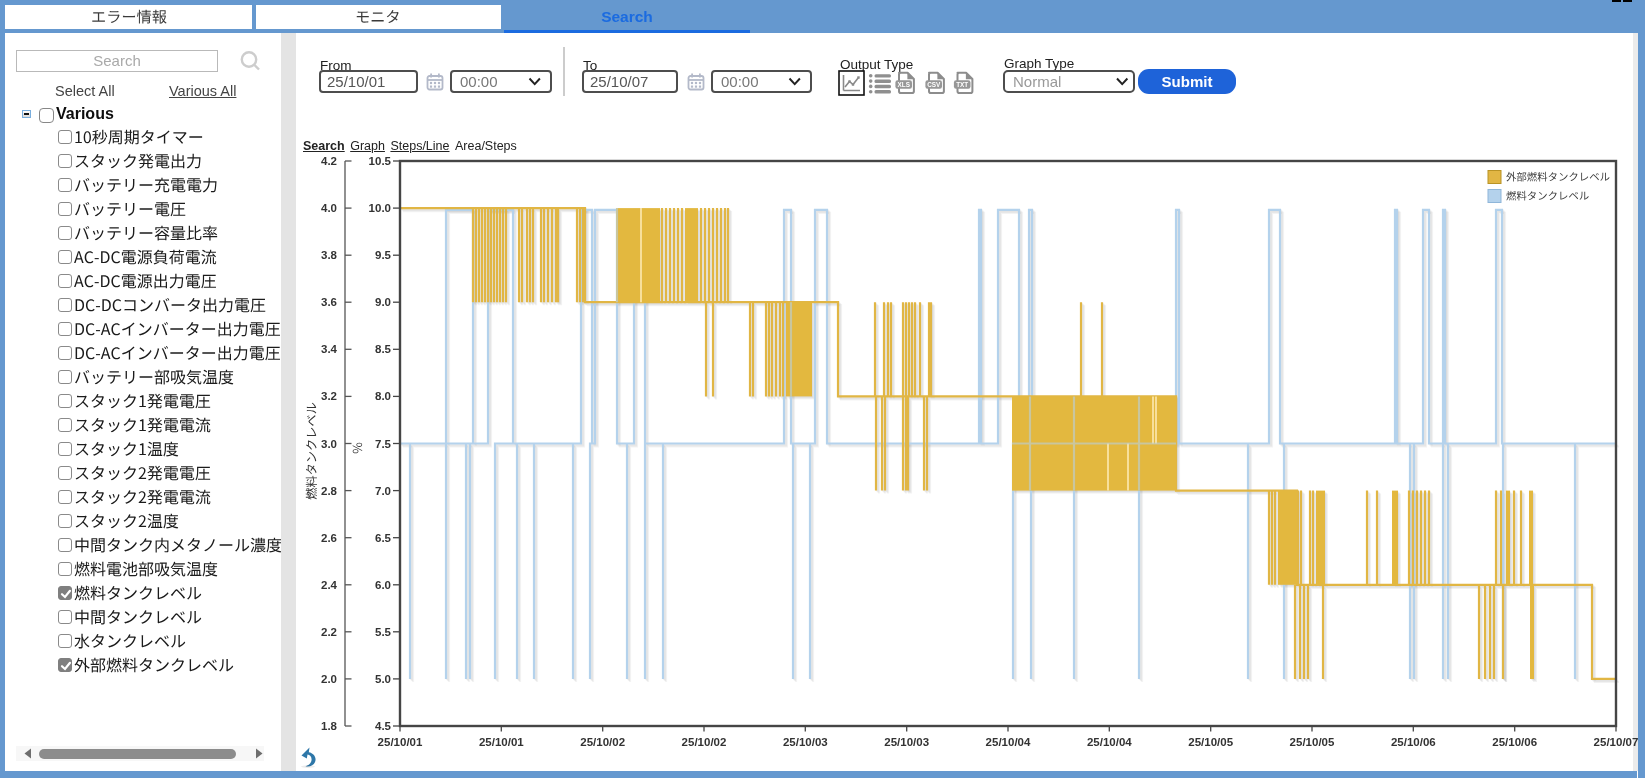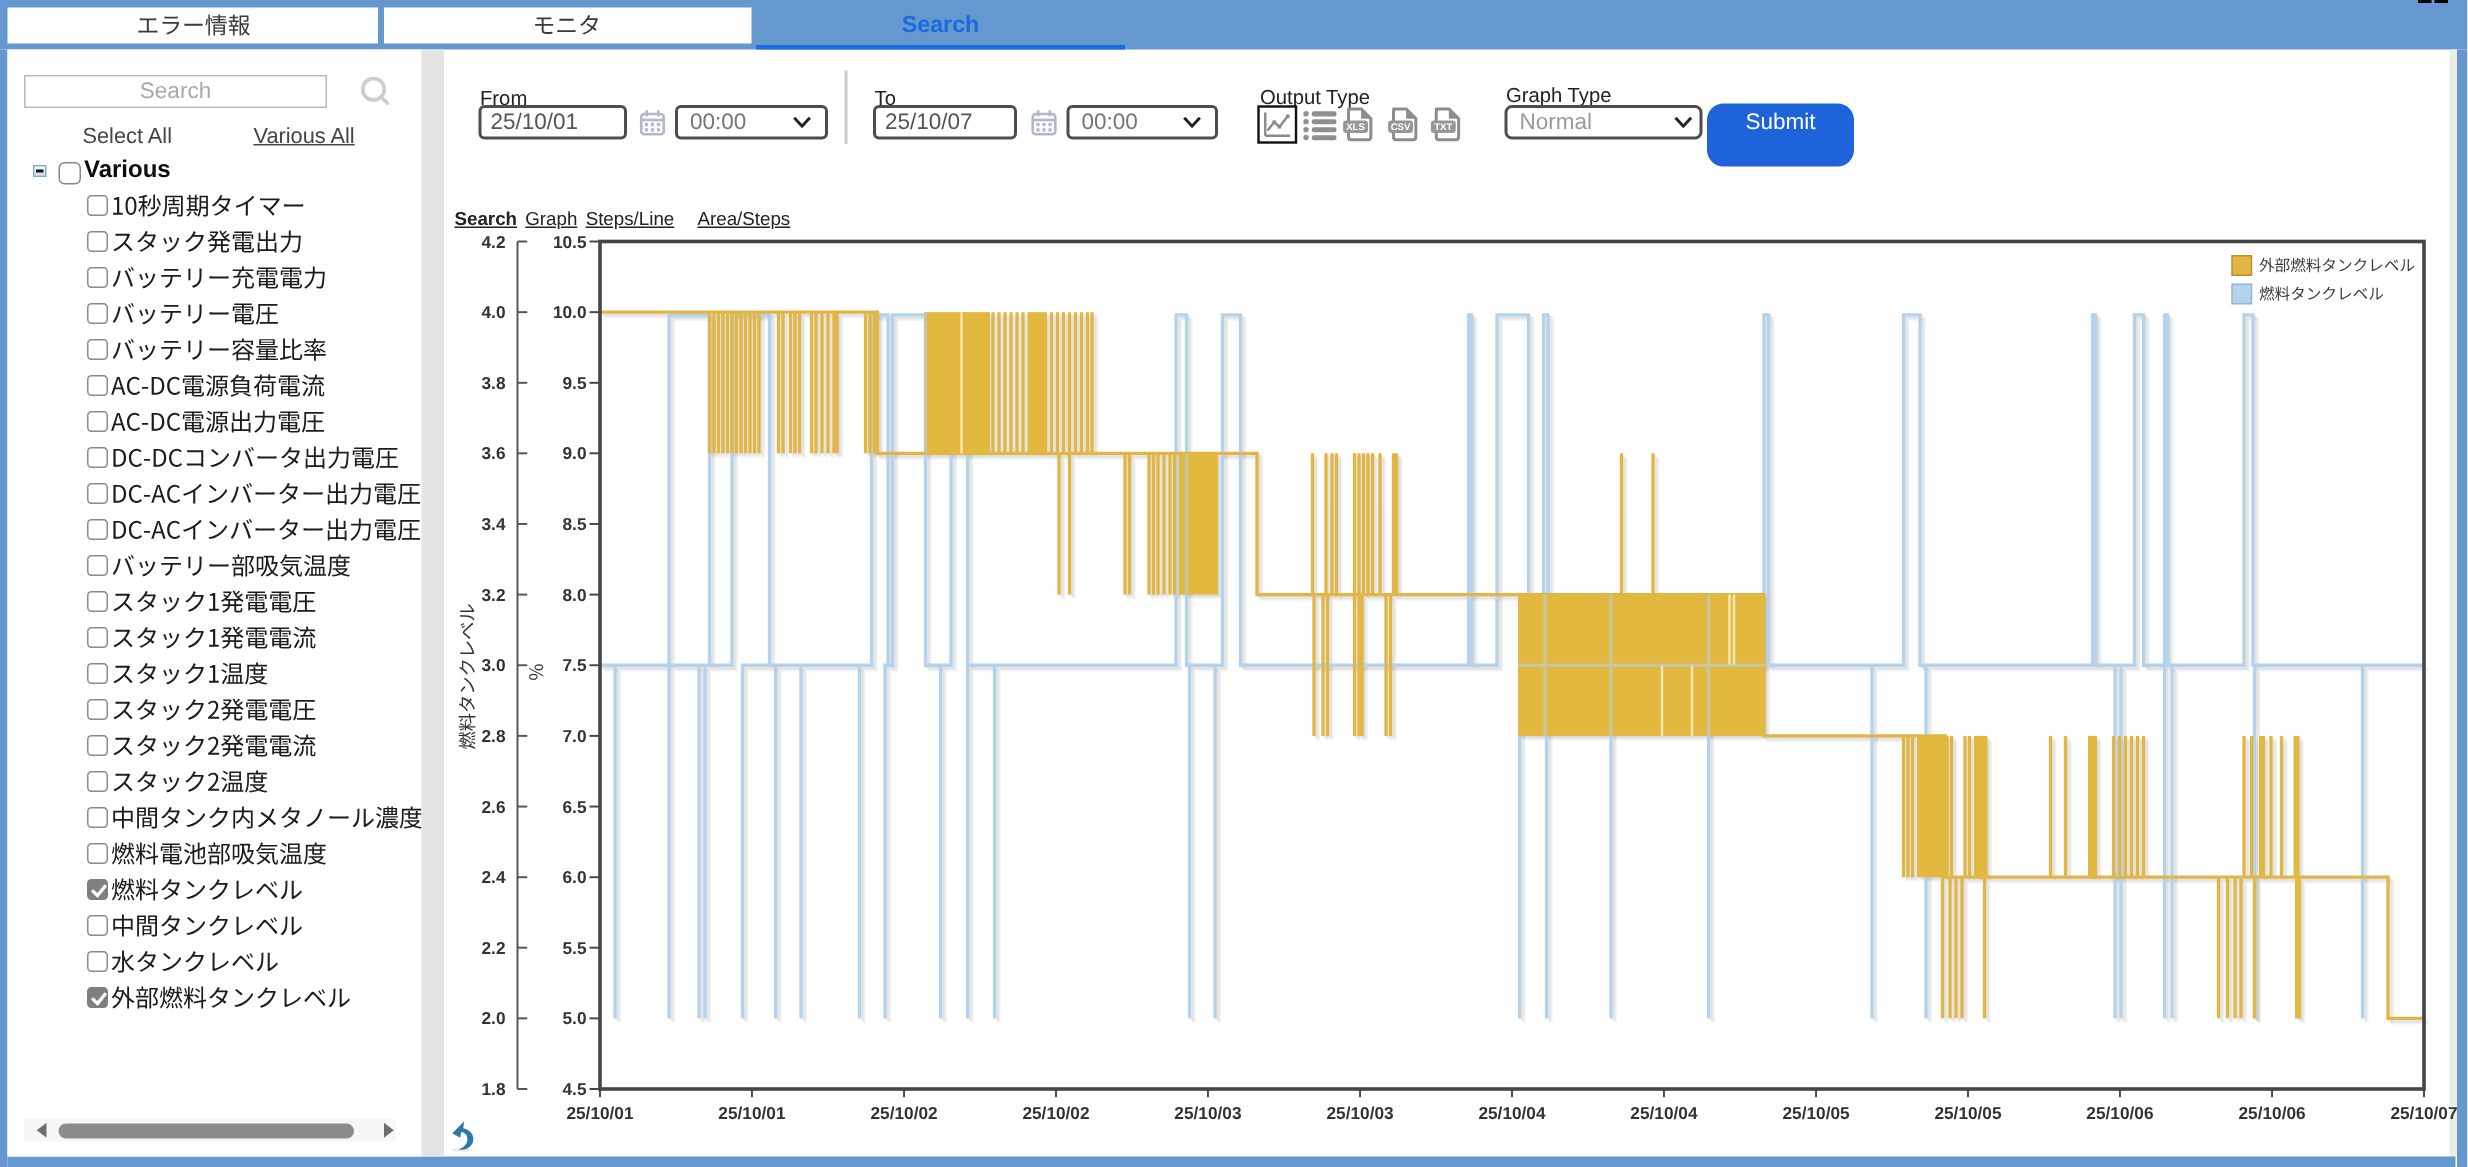--- a/index.html
+++ b/index.html
@@ -520,27 +520,27 @@
 <div class="abs" style="left:320px;top:58px;font-size:13.5px;color:#222">From</div>
 <div class="inputbox" style="left:319px;top:70px;width:99px;height:23px;padding-left:6px">25/10/01</div>
 <div class="inputbox" style="left:450px;top:70px;width:102px;height:23px;padding-left:8px;color:#777">00:00</div>
 <div class="abs" style="left:563px;top:47px;width:1.6px;height:49px;background:#ccc"></div>
 <div class="abs" style="left:583px;top:58px;font-size:13.5px;color:#222">To</div>
 <div class="inputbox" style="left:582px;top:70px;width:96px;height:23px;padding-left:6px">25/10/07</div>
 <div class="inputbox" style="left:711px;top:70px;width:101px;height:23px;padding-left:8px;color:#777">00:00</div>
 <div class="abs" style="left:840px;top:57px;font-size:13.5px;color:#222">Output Type</div>
 <div class="abs" style="left:1004px;top:56px;font-size:13.5px;color:#222">Graph Type</div>
 <div class="inputbox" style="left:1003px;top:70px;width:132px;height:23px;padding-left:8px;color:#999;border-radius:5px">Normal</div>
-<div class="abs" style="left:1138px;top:69px;width:98px;height:42px;background:#1e63d9;border-radius:11px;text-align:center;color:#fff;font-weight:normal;font-size:15px;line-height:25px">Submit</div>
+<div class="abs" style="left:1138px;top:69px;width:98px;height:25px;background:#1e63d9;border-radius:11px;text-align:center;color:#fff;font-weight:bold;font-size:15px;line-height:25px">Submit</div>
 
 <div class="abs" style="left:303px;top:139px;font-size:12.5px;color:#222">
 <span style="font-weight:bold;text-decoration:underline">Search</span>
 <span style="text-decoration:underline;margin-left:2px">Graph</span>
 <span style="text-decoration:underline;margin-left:2px">Steps/Line</span>
-<span style="text-decoration:underline;margin-left:12px">Area/Steps</span>
+<span style="margin-left:2px">Area/Steps</span>
 </div>
 <svg class="abs" width="1645" height="778" viewBox="0 0 1645 778" style="position:absolute;left:0;top:0">
     <rect x="400.0" y="161.0" width="1216.0" height="565.0" fill="#ffffff"></rect>
     <g transform="translate(1,1)" opacity="0.07">
       <path d="M400.0,443.5 H410 V678.9 V443.5 H446 V209.9 H473 V443.5 H446 V678.9 V443.5 H466 V678.9 V443.5 H470 V678.9 V443.5 H488 V209.9 H513 V443.5 H495 V678.9 V443.5 H517 V678.9 V443.5 H534 V678.9 V443.5 H573 V678.9 V443.5 H581 V209.9 H592 V443.5 H590 V678.9 V443.5 H595 V209.9 H617 V443.5 H627 V678.9 V443.5 H634 V209.9 H645 V443.5 H645 V678.9 V443.5 H663 V678.9 V443.5 H784 V209.9 H791 V443.5 H793 V678.9 V443.5 H810 V678.9 V443.5 H815 V209.9 H827 V443.5 H979 V209.9 H981 V443.5 H998 V209.9 H1019 V443.5 H1013 V678.9 V443.5 H1029 V209.9 H1032 V443.5 H1031 V678.9 V443.5 H1074 V678.9 V443.5 H1139 V678.9 V443.5 H1176 V209.9 H1179 V443.5 H1248 V678.9 V443.5 H1269 V209.9 H1280 V443.5 H1284 V678.9 V443.5 H1395 V209.9 H1397 V443.5 H1410 V678.9 V443.5 H1414 V678.9 V443.5 H1423 V209.9 H1429 V443.5 H1443 V209.9 H1445 V443.5 H1443 V678.9 V443.5 H1448 V678.9 V443.5 H1496 V209.9 H1502 V443.5 H1503 V678.9 V443.5 H1575 V678.9 V443.5 H1616.0" fill="none" stroke="#555" stroke-width="2.2"></path>
     </g>
     <g transform="translate(2,2)" opacity="0.07">
       <path d="M400.0,443.5 H410 V678.9 V443.5 H446 V209.9 H473 V443.5 H446 V678.9 V443.5 H466 V678.9 V443.5 H470 V678.9 V443.5 H488 V209.9 H513 V443.5 H495 V678.9 V443.5 H517 V678.9 V443.5 H534 V678.9 V443.5 H573 V678.9 V443.5 H581 V209.9 H592 V443.5 H590 V678.9 V443.5 H595 V209.9 H617 V443.5 H627 V678.9 V443.5 H634 V209.9 H645 V443.5 H645 V678.9 V443.5 H663 V678.9 V443.5 H784 V209.9 H791 V443.5 H793 V678.9 V443.5 H810 V678.9 V443.5 H815 V209.9 H827 V443.5 H979 V209.9 H981 V443.5 H998 V209.9 H1019 V443.5 H1013 V678.9 V443.5 H1029 V209.9 H1032 V443.5 H1031 V678.9 V443.5 H1074 V678.9 V443.5 H1139 V678.9 V443.5 H1176 V209.9 H1179 V443.5 H1248 V678.9 V443.5 H1269 V209.9 H1280 V443.5 H1284 V678.9 V443.5 H1395 V209.9 H1397 V443.5 H1410 V678.9 V443.5 H1414 V678.9 V443.5 H1423 V209.9 H1429 V443.5 H1443 V209.9 H1445 V443.5 H1443 V678.9 V443.5 H1448 V678.9 V443.5 H1496 V209.9 H1502 V443.5 H1503 V678.9 V443.5 H1575 V678.9 V443.5 H1616.0" fill="none" stroke="#555" stroke-width="2.2"></path>
     </g>
     <g transform="translate(3,3)" opacity="0.07">

